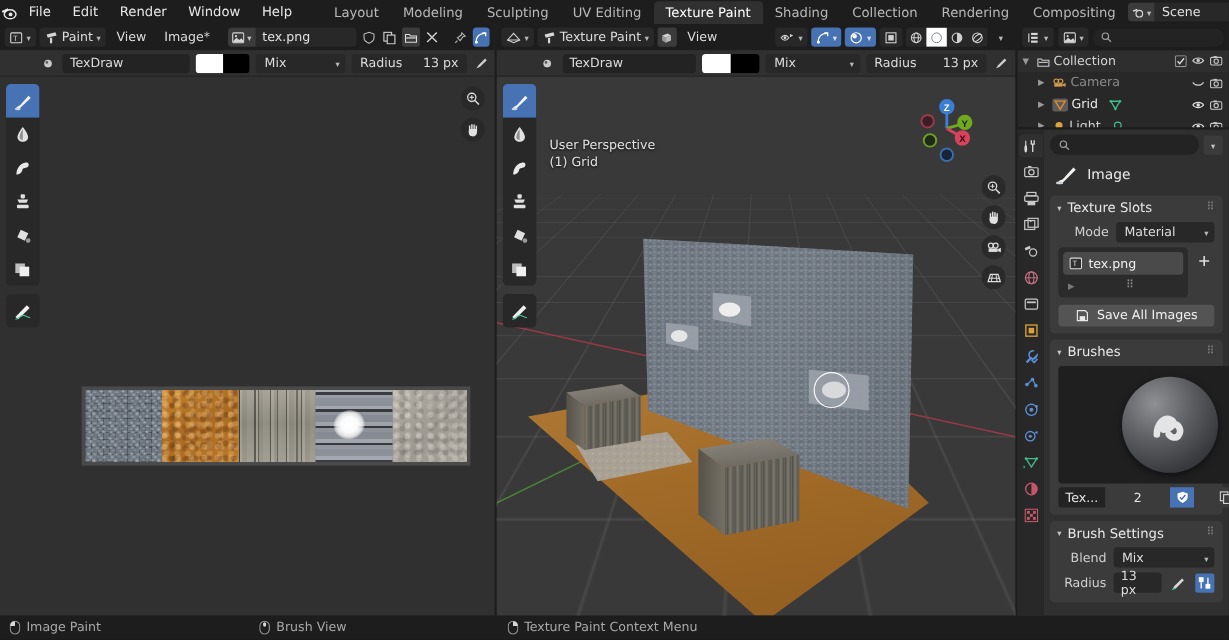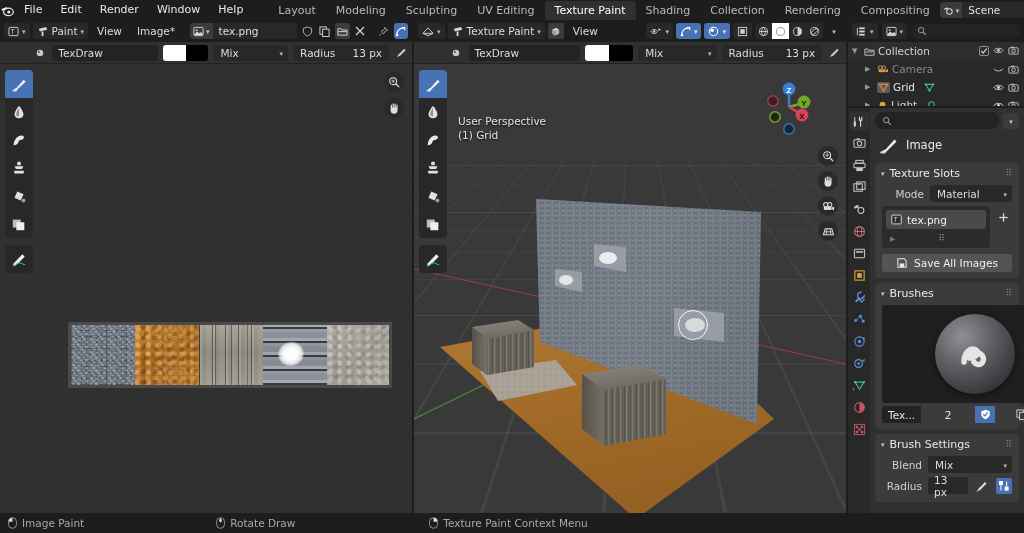--- a/index.html
+++ b/index.html
@@ -1227,21 +1227,21 @@
       </span>
       <span>Image Paint</span>
     </div>
     <div class="sb-item" style="margin-left:98px">
       <span>
         <svg width="9" height="12" viewBox="0 0 10 13">
             <rect x="0.6" y="0.6" width="8.8" height="11.8" rx="4.4" fill="none" stroke="#9a9a9a" stroke-width="1"></rect>
             <rect x="3.6" y="1.6" width="2.8" height="4" rx="1.4" fill="#d8d8d8"></rect>
           </svg>
       </span>
-      <span>Rotate Draw</span>
+      <span>Brush View</span>
     </div>
     <div class="sb-item" style="margin-left:100px">
       <span>
         <svg width="9" height="12" viewBox="0 0 10 13">
             <rect x="0.6" y="0.6" width="8.8" height="11.8" rx="4.4" fill="none" stroke="#9a9a9a" stroke-width="1"></rect>
             <path d="M9.4 5 L5 5 L5 0.6 A4.4 4.4 0 0 1 9.4 5 Z" fill="#d8d8d8"></path>
           </svg>
       </span>
       <span>Texture Paint Context Menu</span>
     </div>

